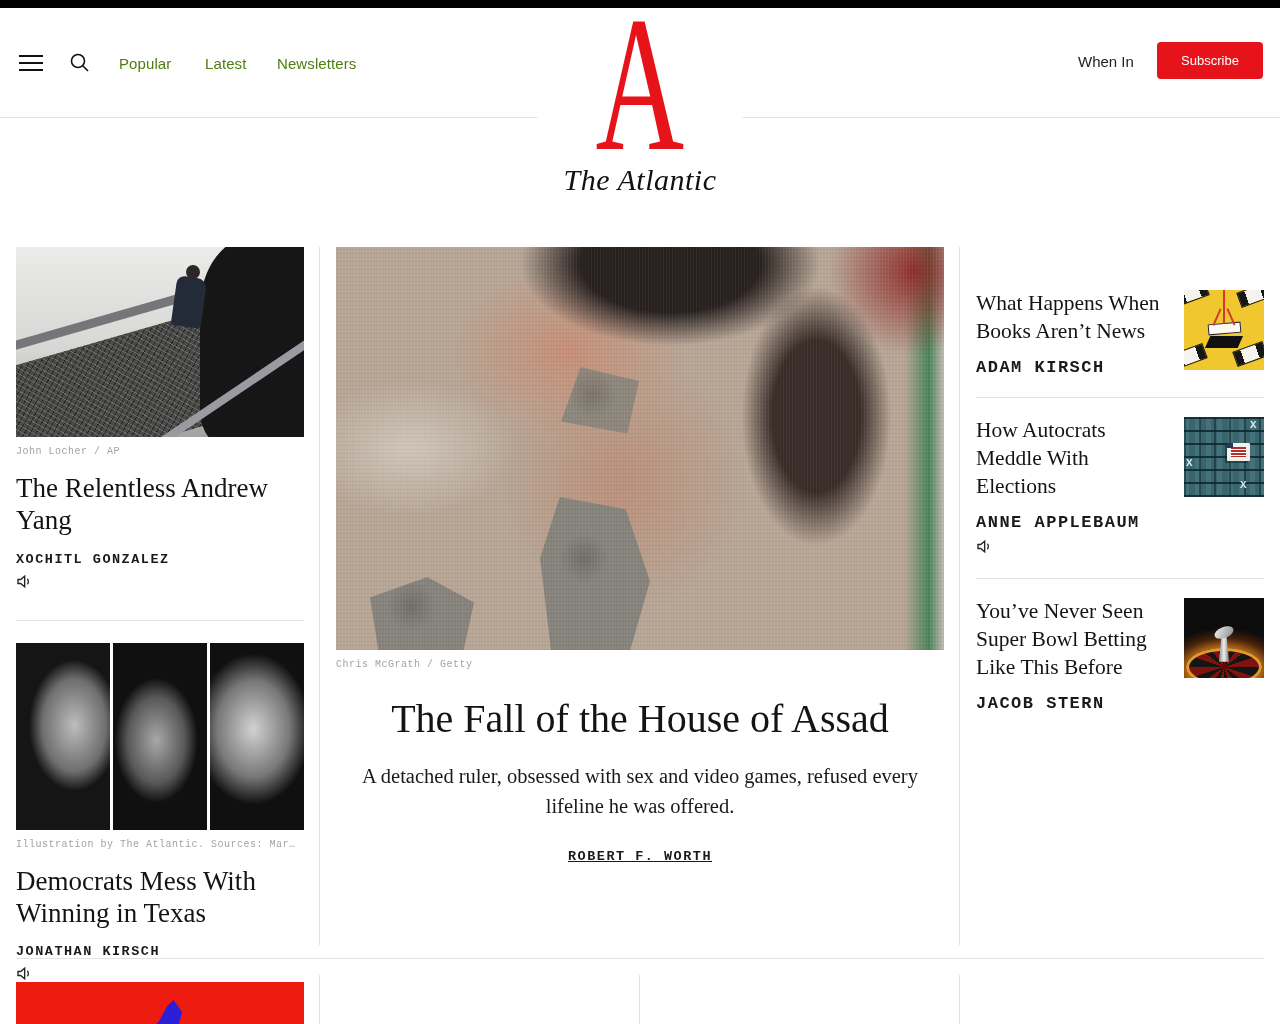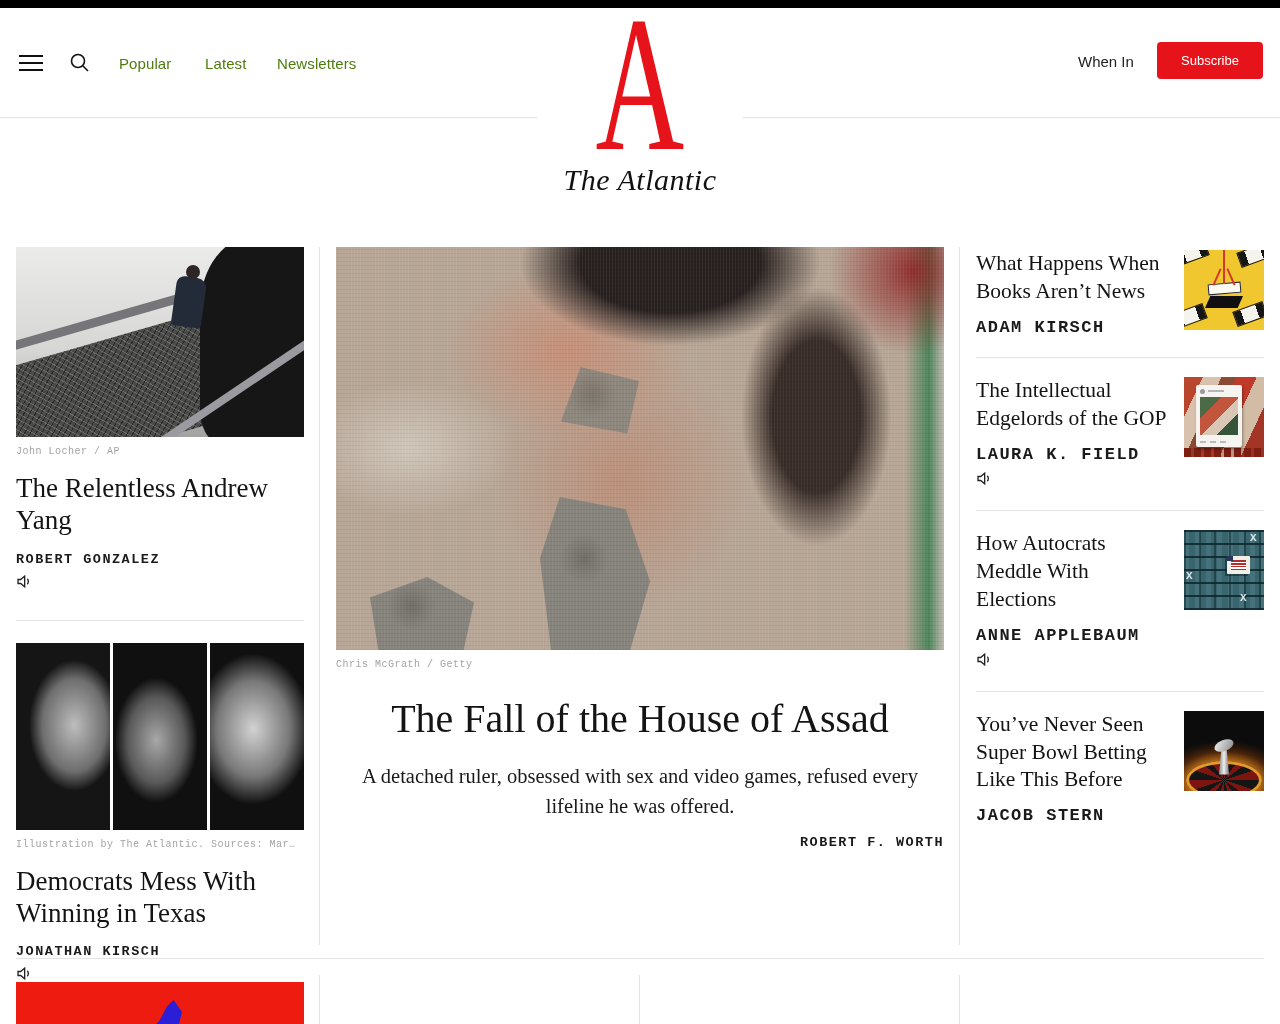--- a/index.html
+++ b/index.html
@@ -43,24 +43,24 @@
   .byline { font-family:"Liberation Mono", monospace; font-size:13.5px; font-weight:bold;
     color:#1a1a1a; letter-spacing:1.5px; margin-top:15px; }
   .hl { font-family:"Liberation Serif", serif; font-weight:400; color:#141414; cursor:pointer; }
   .hl-left { font-size:27px; line-height:1.18; margin-top:16px; }
   .audio { display:inline-block; margin-top:7px; cursor:pointer; }
   .ldiv { border:none; border-top:1px solid #e3e3e3; margin-top:27px; }
 
   .hl-center { font-size:40px; line-height:1.15; margin-top:26px; }
   .dek { font-family:"Liberation Serif", serif; font-size:20.5px; line-height:1.45;
     color:#1a1a1a; margin:20px auto 0; max-width:600px; }
-  .byline-center { margin-top:14px; text-align:right; }
+  .byline-center { margin-top:28px; text-align:center;text-decoration:underline; }
 
   .r-item { display:flex; align-items:flex-start; padding:19px 0 20px; border-bottom:1px solid #e3e3e3; }
-  .r-item:first-child { padding-top:3px; }
+  .r-item:first-child { padding-top:3px;margin-top:40px; }
   .r-item:last-child { border-bottom:none; }
   .r-text { flex:1; padding-right:14px; }
   .hl-right { font-size:21.5px; line-height:1.3; margin-top:0; }
   .r-text .byline { margin-top:12px; font-size:17px; }
   .thumb { width:80px; height:80px; flex:none; position:relative; overflow:hidden; cursor:pointer; }
 
   
   .bottom { position:absolute; left:0; top:958px; width:1280px; height:66px; }
   .bottom-rule { position:absolute; left:16px; right:16px; top:0; border-top:1px solid #e3e3e3; }
   .b-card { position:absolute; top:24px; width:288px; height:160px; overflow:hidden; cursor:pointer; }
@@ -201,21 +201,21 @@
     <div class="art img-yang">
       <div class="yang-rail1"></div>
       <div class="yang-mesh"></div>
       <div class="yang-curtain"></div>
       <div class="yang-rail2"></div>
       <div class="yang-man"></div>
       <div class="yang-head"></div>
     </div>
     <div class="credit">John Locher / AP</div>
     <h2 class="hl hl-left">The Relentless Andrew Yang</h2>
-    <div class="byline">ROBERT GONZALEZ</div>
+    <div class="byline">XOCHITL GONZALEZ</div>
     <span class="audio">
       <svg width="16" height="15" viewBox="0 0 24 22">
           <path d="M3 8v6h4l6 5V3L7 8H3z" fill="none" stroke="#222" stroke-width="2"></path>
           <path d="M17 7c2 2 2 6 0 8" fill="none" stroke="#222" stroke-width="2"></path>
         </svg>
     </span>
     <hr class="ldiv">
     <div class="art img-texas" style="margin-top:22px">
       <div class="pan tex1"></div>
       <div class="pan tex2"></div>
@@ -257,41 +257,20 @@
         <div class="stack" style="left:-10px;top:58px"></div>
         <div class="stack" style="left:50px;top:56px"></div>
         <div class="bk-hole"></div>
         <div class="bk-book"></div>
         <div class="bk-str" style="left:39px;top:0;height:34px"></div>
         <div class="bk-str" style="left:32px;top:18px;height:18px;transform:rotate(24deg)"></div>
         <div class="bk-str" style="left:46px;top:18px;height:18px;transform:rotate(-24deg)"></div>
       </div>
     </div>
 
-    <div class="r-item">
-      <div class="r-text">
-        <h3 class="hl hl-right">The Intellectual Edgelords of the GOP</h3>
-        <div class="byline">LAURA K. FIELD</div>
-        <span class="audio">
-          <svg width="16" height="15" viewBox="0 0 24 22">
-              <path d="M3 8v6h4l6 5V3L7 8H3z" fill="none" stroke="#222" stroke-width="2"></path>
-              <path d="M17 7c2 2 2 6 0 8" fill="none" stroke="#222" stroke-width="2"></path>
-            </svg>
-        </span>
-      </div>
-      <div class="thumb art img-gop">
-        <div class="gop-strip"></div>
-        <div class="gop-card">
-          <div class="gop-dot"></div>
-          <div class="gop-bar"></div>
-          <div class="gop-img"></div>
-          <div class="gop-foot"></div>
-        </div>
-      </div>
-    </div>
 
     <div class="r-item">
       <div class="r-text">
         <h3 class="hl hl-right">How Autocrats Meddle With Elections</h3>
         <div class="byline">ANNE APPLEBAUM</div>
         <span class="audio">
           <svg width="16" height="15" viewBox="0 0 24 22">
               <path d="M3 8v6h4l6 5V3L7 8H3z" fill="none" stroke="#222" stroke-width="2"></path>
               <path d="M17 7c2 2 2 6 0 8" fill="none" stroke="#222" stroke-width="2"></path>
             </svg>

